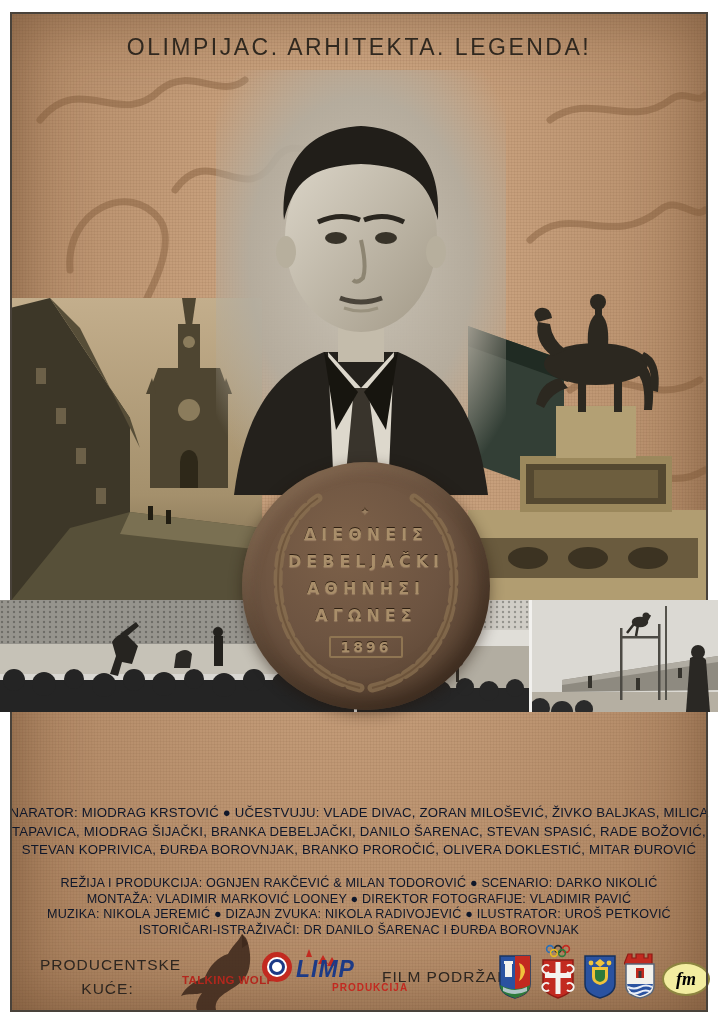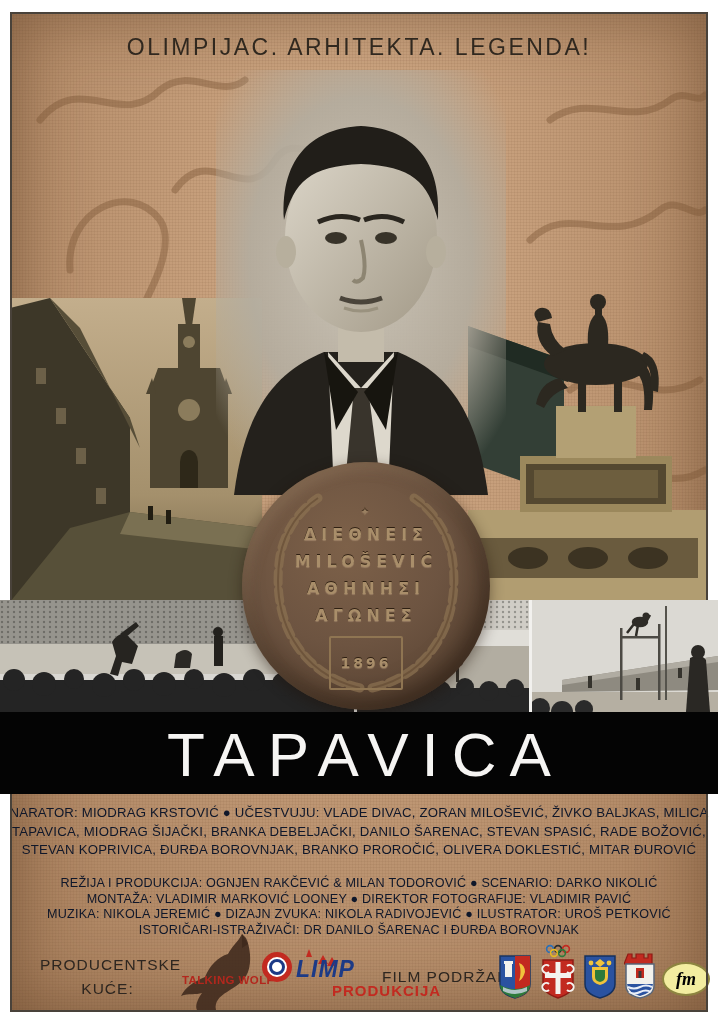--- a/index.html
+++ b/index.html
@@ -50,21 +50,21 @@
     left:242px;top:462px;width:248px;height:248px;border-radius:50%;
     background:radial-gradient(circle at 42% 34%, #7d6149 0%, #6d5441 45%, #5a4433 78%, #4a3728 100%);
     box-shadow:inset -6px -10px 24px rgba(25,15,8,.55), inset 4px 6px 14px rgba(225,190,150,.25), 0 4px 14px rgba(30,18,8,.45);
     z-index:8;
   }
   #medal-text{position:absolute;left:0;top:44px;width:100%;text-align:center;color:#a98e6a;
     font-family:"DejaVu Sans",sans-serif;
     text-shadow:0 -1px 0 rgba(35,22,10,.85), 0 1px 1px rgba(235,205,165,.30);}
   #medal-text .mark{font-size:10px;letter-spacing:2px;display:block;margin-bottom:4px;color:#9b8162;}
   #medal-text .mline{display:block;font-size:16px;font-weight:bold;letter-spacing:5px;line-height:27px;}
-  #medal-year{display:inline-block;margin-top:7px;padding:17px 10px;border:2px solid #8f7552;
+  #medal-year{display:inline-block;margin-top:7px;padding:1px 10px;border:2px solid #8f7552;
     font-size:14px;font-weight:bold;letter-spacing:3px;color:#a98e6a;border-radius:2px;}
   
   #banner{left:0;top:712px;width:718px;height:82px;background:#040404;z-index:9;}
   #banner-title{
     position:absolute;left:0;top:0;width:100%;height:82px;line-height:86px;text-align:center;
     color:#f6f5f3;font-size:62px;font-weight:400;letter-spacing:13px;text-indent:13px;
   }
   
   .credits{left:0;width:718px;text-align:center;color:#0f172a;z-index:3;}
   #credits-cast{top:804px;font-size:13.2px;font-weight:500;}
@@ -82,21 +82,21 @@
     border:5px solid #c22a20;background:#fff;}
   #olimp .o-ring-inner{position:absolute;left:2px;top:2px;width:16px;height:16px;border-radius:50%;
     border:3px solid #1c3a86;background:#fff;}
   #olimp .limp{position:absolute;left:36px;top:6px;color:#1c3a86;font-size:23px;font-weight:bold;
     letter-spacing:1px;font-style:italic;}
   #olimp .flame{position:absolute;left:46px;top:-1px;width:0;height:0;
     border-left:3px solid transparent;border-right:3px solid transparent;border-bottom:8px solid #c22a20;}
   #olimp .peak{position:absolute;top:5px;width:0;height:0;
     border-left:5px solid transparent;border-right:5px solid transparent;border-bottom:9px solid #c22a20;}
   #olimp .peak.p1{left:58px;} #olimp .peak.p2{left:67px;top:7px;}
-  #olimp .produkcija{position:absolute;left:40px;top:32px;color:#c22a20;font-size:15px;
+  #olimp .produkcija{position:absolute;left:40px;top:32px;color:#c22a20;font-size:10px;
     font-weight:bold;letter-spacing:1px;padding-left:32px;}
   #supporters-label{left:382px;top:968px;color:#2d2620;font-size:15.5px;letter-spacing:1px;z-index:3;}
   .crest{z-index:3;}
   #crest-novisad{left:499px;top:955px;width:32px;height:44px;}
   #crest-oks{left:540px;top:944px;width:36px;height:56px;}
   #crest-blue{left:584px;top:955px;width:32px;height:44px;}
   #crest-city{left:624px;top:952px;width:32px;height:48px;}
   #fm-logo{left:662px;top:962px;width:48px;height:34px;border-radius:50%;
     background:#f3eda0;border:2px solid #8d8440;z-index:3;
     color:#000000;font-family:"Liberation Serif",serif;font-style:italic;font-weight:bold;
@@ -338,30 +338,27 @@
       </g>
       <g fill="none" stroke="#50false" stroke-width="0"></g>
       <g fill="none" stroke="#5e452f" stroke-width="2" opacity=".55">
         <path d="M118,226 C58,212 28,158 38,94 C43,68 58,48 76,36"></path>
         <path d="M130,226 C190,212 220,158 210,94 C205,68 190,48 172,36"></path>
       </g>
     </svg>
     <div id="medal-text">
       <span class="mark">✦</span>
       <span class="mline">ΔΙΕΘΝΕΙΣ</span>
-      <span class="mline">MILOŠEVIĆ</span>
+      <span class="mline">DEBELJAČKI</span>
       <span class="mline">ΑΘΗΝΗΣΙ</span>
       <span class="mline">ΑΓΩΝΕΣ</span>
       <span id="medal-year">1896</span>
     </div>
   </div>
 
-  <div id="banner" class="abs">
-    <div id="banner-title">TAPAVICA</div>
-  </div>
 
   <div id="credits-cast" class="abs credits">
     <div class="cline">NARATOR: MIODRAG KRSTOVIĆ ● UČESTVUJU: VLADE DIVAC, ZORAN MILOŠEVIĆ, ŽIVKO BALJKAS, MILICA</div>
     <div class="cline">TAPAVICA, MIODRAG ŠIJAČKI, BRANKA DEBELJAČKI, DANILO ŠARENAC, STEVAN SPASIĆ, RADE BOŽOVIĆ,</div>
     <div class="cline">STEVAN KOPRIVICA, ĐURĐA BOROVNJAK, BRANKO PROROČIĆ, OLIVERA DOKLESTIĆ, MITAR ĐUROVIĆ</div>
   </div>
 
   <div id="credits-crew" class="abs credits">
     <div class="cline">REŽIJA I PRODUKCIJA: OGNJEN RAKČEVIĆ &amp; MILAN TODOROVIĆ ● SCENARIO: DARKO NIKOLIĆ</div>
     <div class="cline">MONTAŽA: VLADIMIR MARKOVIĆ LOONEY ● DIREKTOR FOTOGRAFIJE: VLADIMIR PAVIĆ</div>

